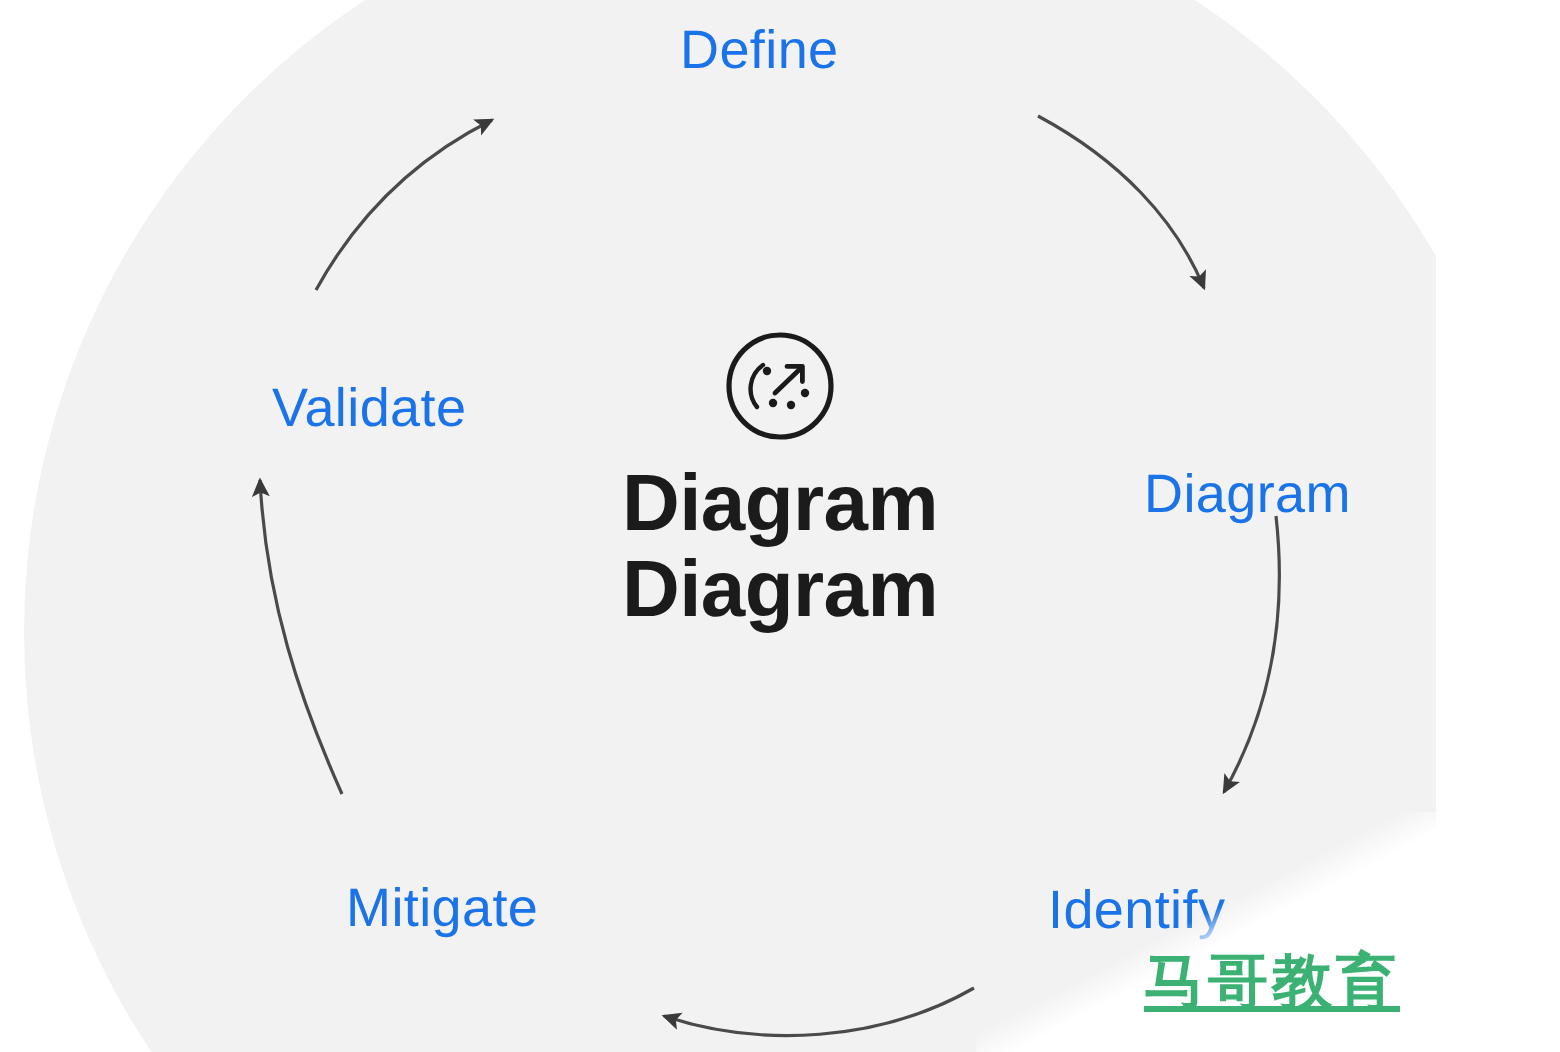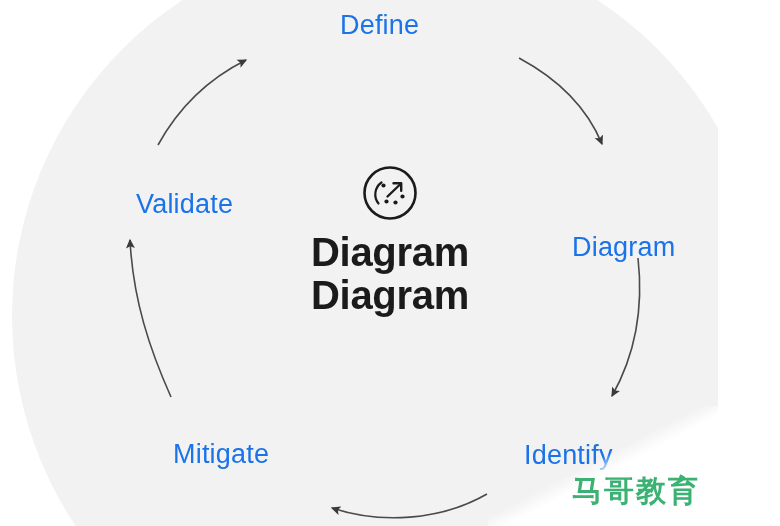--- a/index.html
+++ b/index.html
@@ -70,20 +70,21 @@
 
   #watermark {
     position: absolute;
     right: 18px;
     bottom: 14px;
     color: #3bb273;
     font-size: 30px;
     font-weight: 700;
     letter-spacing: 2px;
     font-family: "DejaVu Sans", sans-serif;
+    text-decoration: underline;
   }
   
   #corner-wedge {
     position: absolute;
     right: 0;
     bottom: 0;
     width: 230px;
     height: 120px;
     background: linear-gradient(to bottom right, rgba(255,255,255,0) 46%, #ffffff 54%);
     pointer-events: none;

